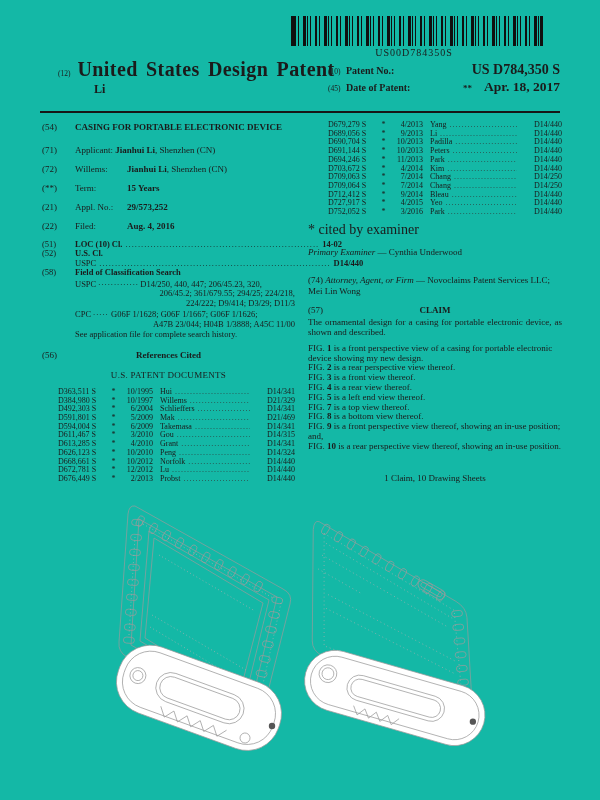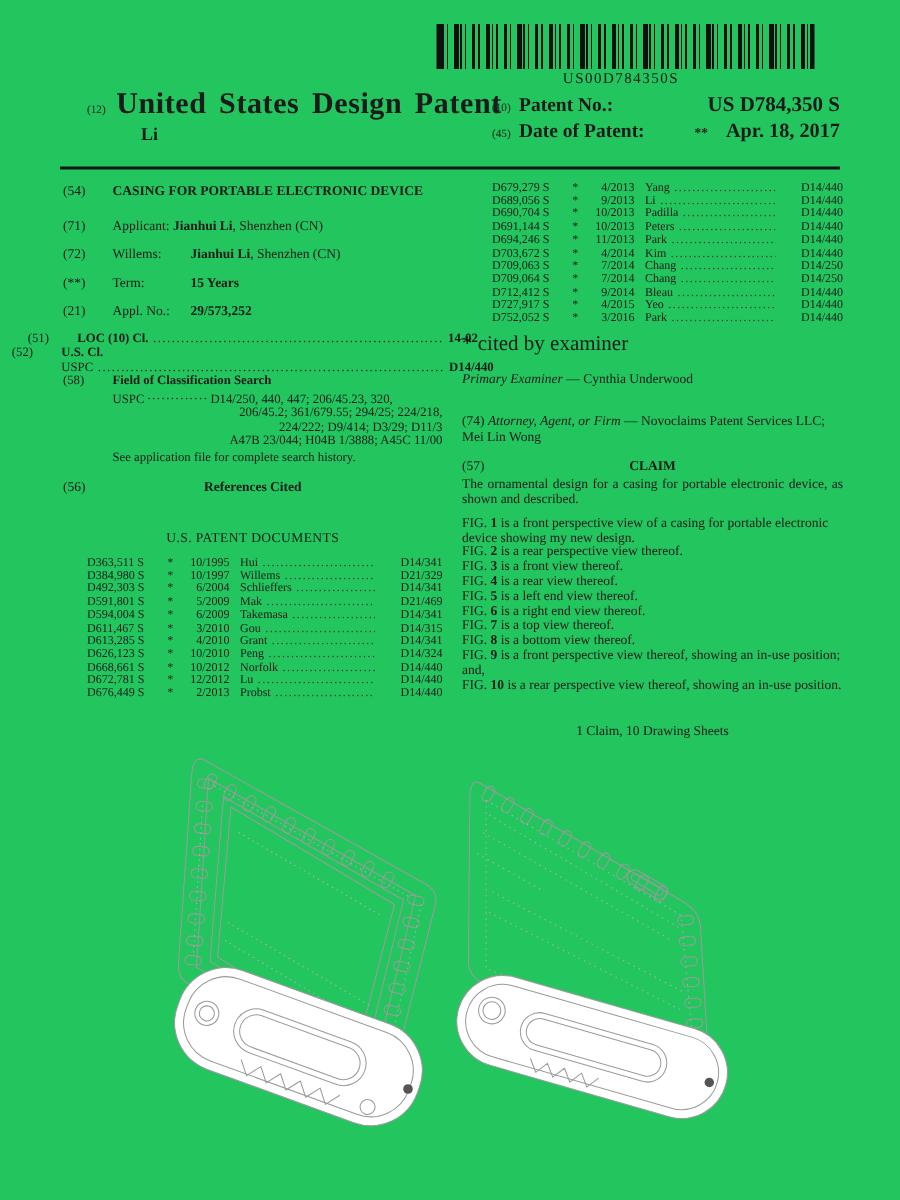--- a/index.html
+++ b/index.html
@@ -1,16 +1,16 @@
 <!DOCTYPE html>
 <html><head>
 <meta charset="utf-8">
 <style>
   html,body{margin:0;padding:0;background:#e8e8e8;}
-  .page{position:relative;width:600px;height:800px;background:#22c55e;overflow:hidden;
+  .page{position:relative;width:600px;height:800px;background:#14b8a6;overflow:hidden;
         font-family:"Liberation Serif","DejaVu Serif",serif;color:#1b1b1b;}
 
   
   .barcode-wrap{position:absolute;left:291px;top:16px;width:246px;text-align:center;}
   .barcode-bars{height:30px;width:100%;
     background:
       repeating-linear-gradient(90deg,#101010 0 2px,transparent 2px 4px,#101010 4px 5px,
         transparent 5px 9px,#101010 9px 12px,transparent 12px 13px,#101010 13px 14px,
         transparent 14px 16px,#101010 16px 17px,transparent 17px 21px);
     border-left:3px solid #101010;border-right:3px solid #101010;}
@@ -19,52 +19,52 @@
   
   .header{position:absolute;left:42px;top:58px;width:518px;}
   .h-left{position:absolute;left:16px;top:0;}
   .h-title-row{white-space:nowrap;}
   .small-num{font-size:7.5px;}
   .h-title{font-size:20px;font-weight:bold;letter-spacing:.4px;word-spacing:3px;margin-left:3px;}
   .h-inventor{font-size:12px;font-weight:bold;margin:1px 0 0 36px;}
   .h-right{position:absolute;right:0;top:4px;width:232px;}
   .h-row{display:flex;align-items:baseline;line-height:15px;}
   .h-row .small-num{width:18px;flex:none;}
-  .h-label{font-weight:bold;font-size:13px;}
+  .h-label{font-weight:bold;font-size:10px;}
   .h-stars{font-weight:bold;font-size:9px;margin-left:auto;}
   .h-val1{margin-left:auto;font-weight:bold;font-size:14px;}
   .h-val2{margin-left:12px;font-weight:bold;font-size:13.5px;}
   .rule{position:absolute;left:40px;top:111px;width:520px;height:2px;background:#161616;}
 
   
   .col{position:absolute;font-size:9px;line-height:11px;}
   .col-left{left:42px;top:122px;width:253px;}
   .col-right{left:308px;top:118px;width:254px;line-height:10.6px;}
-  .frow{display:flex;justify-content:center;}
+  .frow{display:flex;}
   .fnum{width:33px;flex:none;}
   .fbody{flex:1;}
   b,.bold{font-weight:bold;}
   .f54{margin-bottom:12px;}
   .f54 .fbody{font-weight:bold;width:205px;}
   .mb8{margin-bottom:8px;}
   .ilabel{display:inline-block;width:52px;}
   .leader{flex:1;overflow:hidden;white-space:nowrap;margin:0 3px;}
   .leader::after{content:"..........................................................................";letter-spacing:1px;}
   .cls{font-size:8.5px;line-height:9.4px;}
   .cls .frow{align-items:baseline;}
   .l-right{text-align:right;}
   .leader-sm{display:inline-block;width:40px;overflow:hidden;white-space:nowrap;vertical-align:baseline;margin:0 2px;}
   .leader-sm::after{content:"...................";letter-spacing:1px;}
   .leader-xs{display:inline-block;width:16px;overflow:hidden;white-space:nowrap;margin:0 2px;}
   .leader-xs::after{content:".......";letter-spacing:1px;}
   .note58{margin-top:1px;}
   .headrow{position:relative;text-align:center;margin-top:10px;}
   .headrow .headnum{position:absolute;left:0;}
   .headrow .headtitle{font-weight:bold;}
-  .subhead{text-align:center;margin-top:23px;letter-spacing:.3px;}
+  .subhead{text-align:center;margin-top:9px;letter-spacing:.3px;}
 
   
   .refs{margin-top:7px;padding-left:16px;font-size:8px;line-height:8.7px;}
   .refs-r{padding-left:20px;font-size:8px;line-height:8.7px;padding-top:3px;}
   .refrow{display:flex;align-items:baseline;}
   .r-no{width:50px;flex:none;}
   .r-star{width:11px;flex:none;text-align:center;}
   .r-date{width:34px;flex:none;text-align:right;margin-right:7px;}
   .r-name{flex:none;}
   .r-lead{flex:1;overflow:hidden;white-space:nowrap;margin:0 3px;color:#333;}
@@ -134,20 +134,24 @@
       <span class="fnum">(72)</span>
       <span class="fbody"><span class="ilabel">Willems:</span><b>Jianhui Li</b><span>, Shenzhen (CN)</span></span>
     </div>
     <div class="frow mb8">
       <span class="fnum">(**)</span>
       <span class="fbody"><span class="ilabel">Term:</span><b>15 Years</b></span>
     </div>
     <div class="frow mb8">
       <span class="fnum">(21)</span>
       <span class="fbody"><span class="ilabel">Appl. No.:</span><b>29/573,252</b></span>
+    </div>
+    <div class="frow mb8">
+      <span class="fnum">(22)</span>
+      <span class="fbody"><span class="ilabel">Filed:</span><b>Aug. 4, 2016</b></span>
     </div>
 
     <div class="cls">
       <div class="frow">
         <span class="fnum">(51)</span>
         <span class="fbody frow">
             <b>LOC (10) Cl.</b>
             <span class="leader"></span>
             <b>14-02</b>
           </span>
@@ -163,20 +167,21 @@
             </div>
         </span>
       </div>
       <div class="frow">
         <span class="fnum">(58)</span>
         <span class="fbody">
           <div><b>Field of Classification Search</b></div>
           <div><span>USPC</span><span class="leader-sm"></span><span>D14/250, 440, 447; 206/45.23, 320,</span></div>
           <div class="l-right">206/45.2; 361/679.55; 294/25; 224/218,</div>
           <div class="l-right">224/222; D9/414; D3/29; D11/3</div>
+          <div><span>CPC</span><span class="leader-xs"></span><span>G06F 1/1628; G06F 1/1667; G06F 1/1626;</span></div>
           <div class="l-right">A47B 23/044; H04B 1/3888; A45C 11/00</div>
           <div class="note58">See application file for complete search history.</div>
         </span>
       </div>
     </div>
 
     <div class="headrow">
       <span class="headnum small">(56)</span>
       <span class="headtitle">References Cited</span>
     </div>
@@ -426,23 +431,20 @@
         </div>
 
         <div class="figline">
           <span>FIG.</span> <b>4</b> <span>is a rear view thereof.</span>
         </div>
 
         <div class="figline">
           <span>FIG.</span> <b>5</b> <span>is a left end view thereof.</span>
         </div>
 
-        <div class="figline">
-          <span>FIG.</span> <b>6</b> <span>is a right end view thereof.</span>
-        </div>
 
         <div class="figline">
           <span>FIG.</span> <b>7</b> <span>is a top view thereof.</span>
         </div>
 
         <div class="figline">
           <span>FIG.</span> <b>8</b> <span>is a bottom view thereof.</span>
         </div>
 
         <div class="figline">

